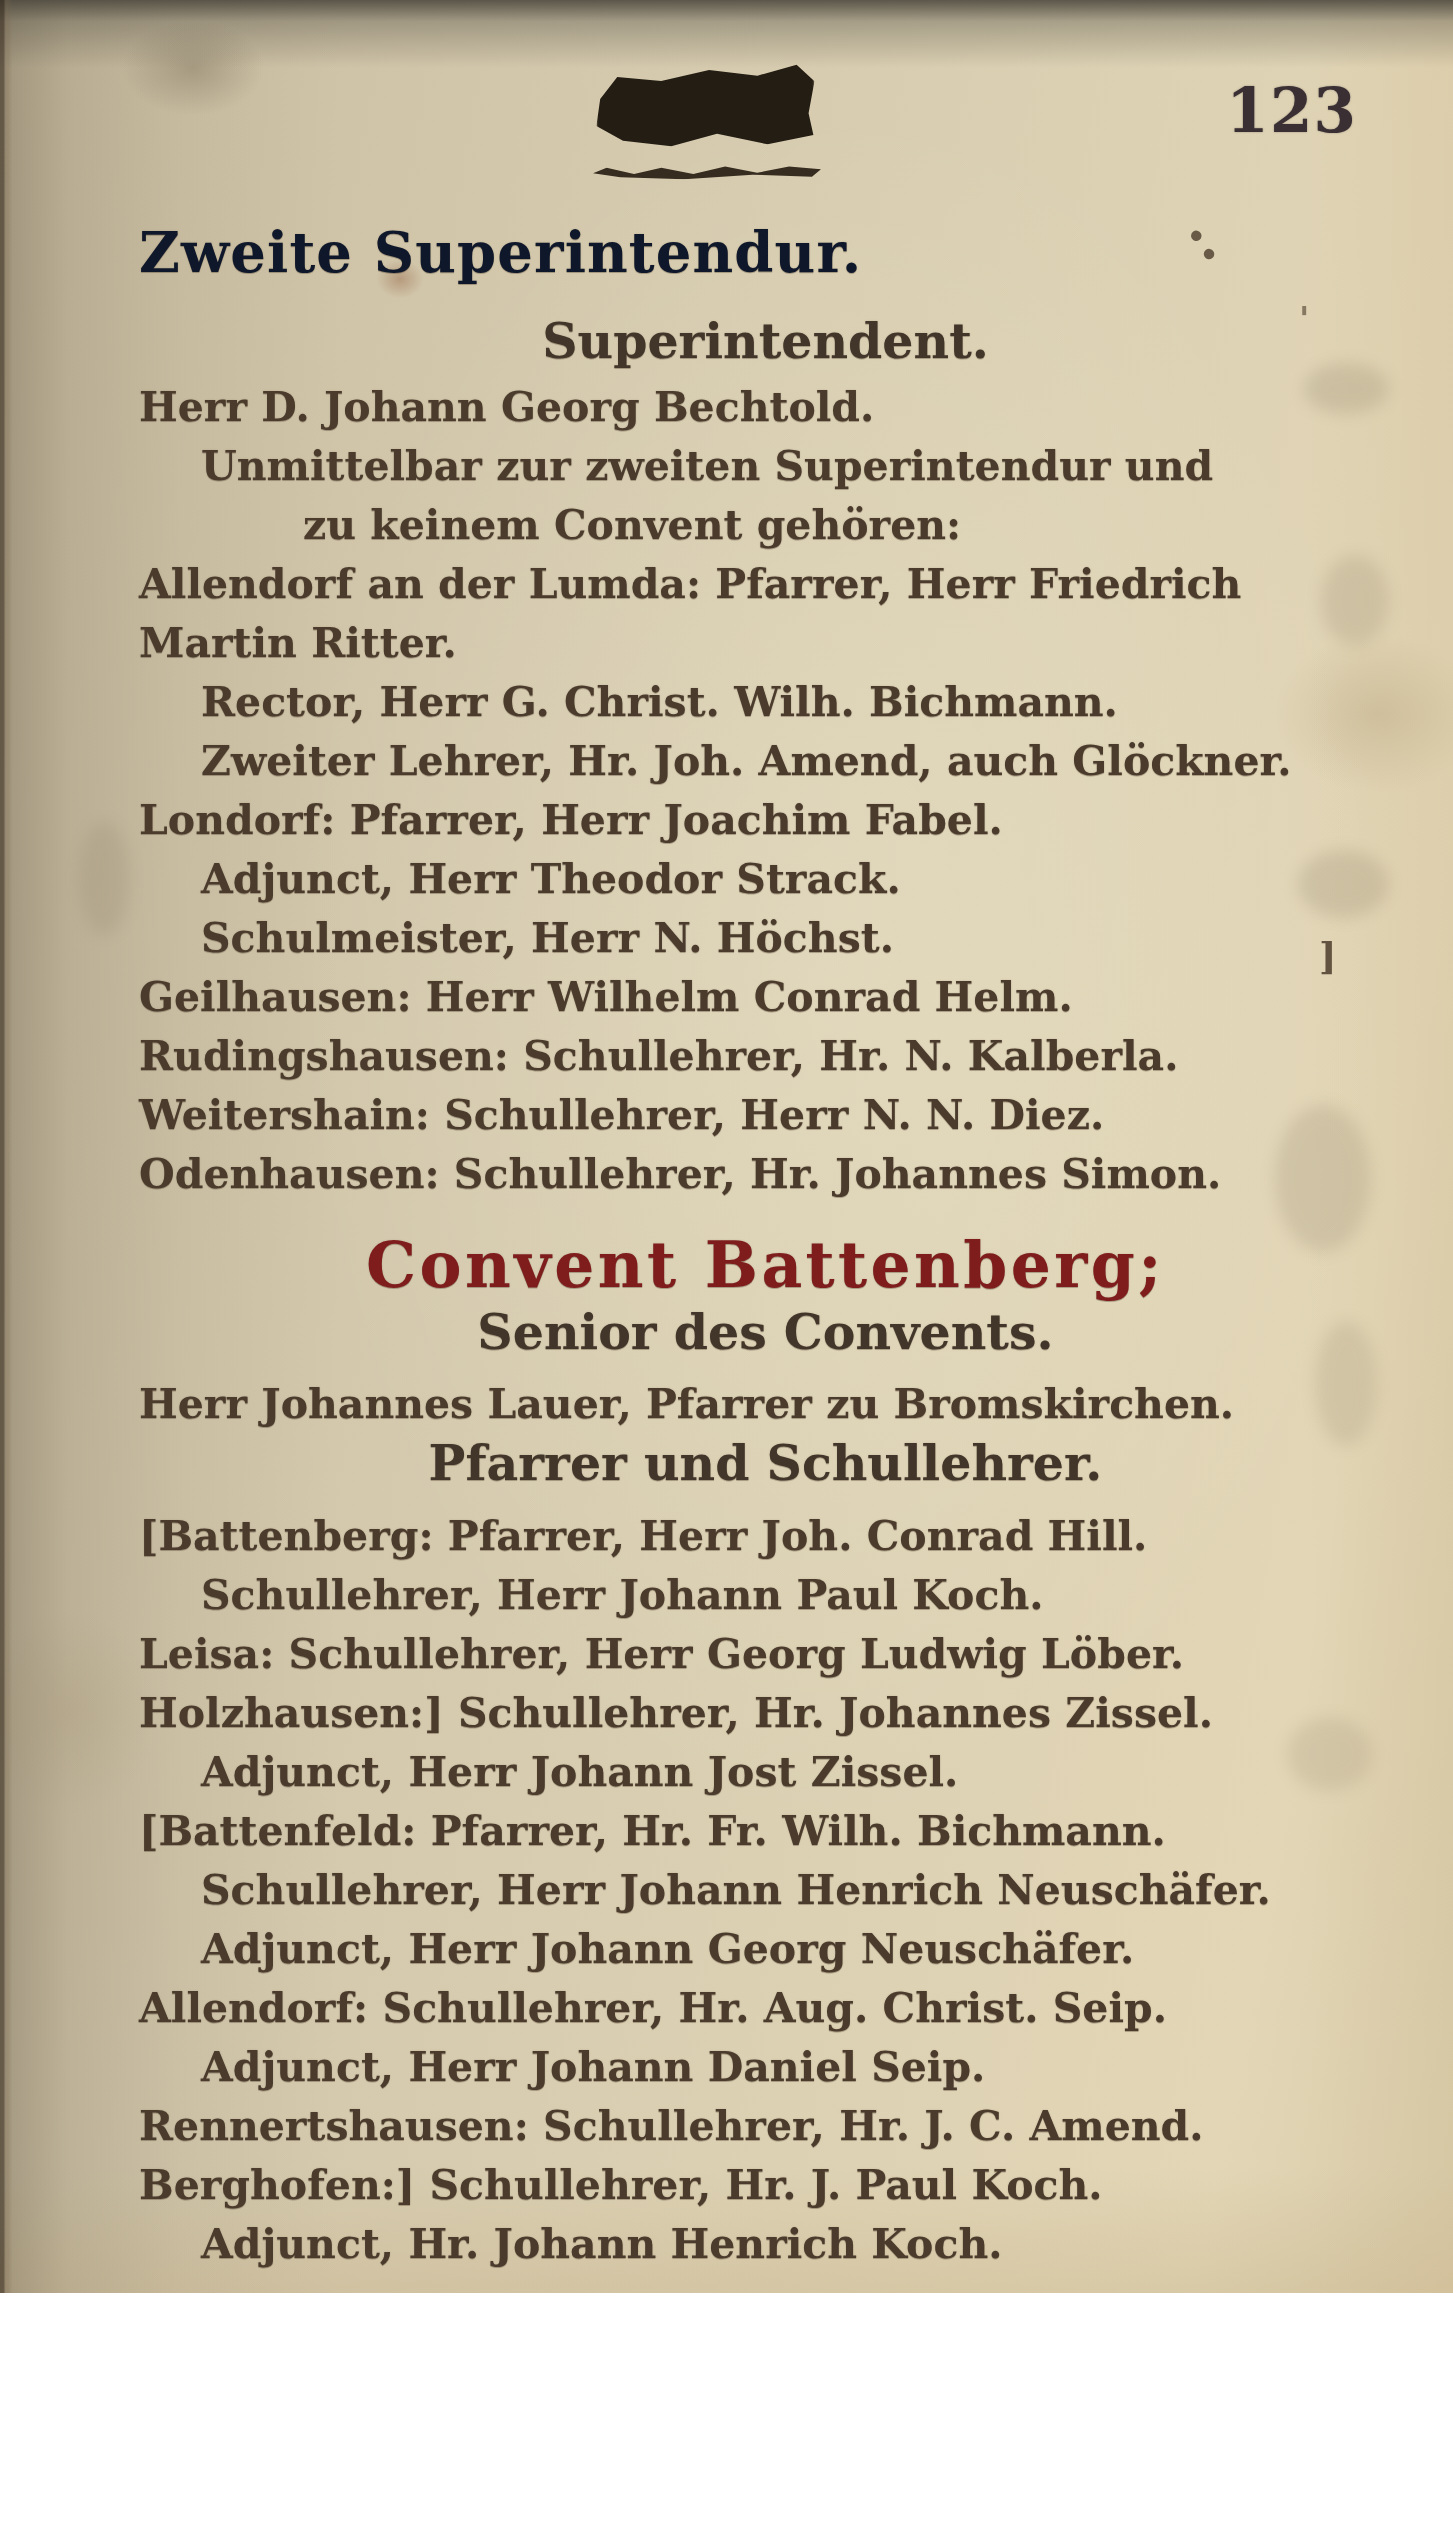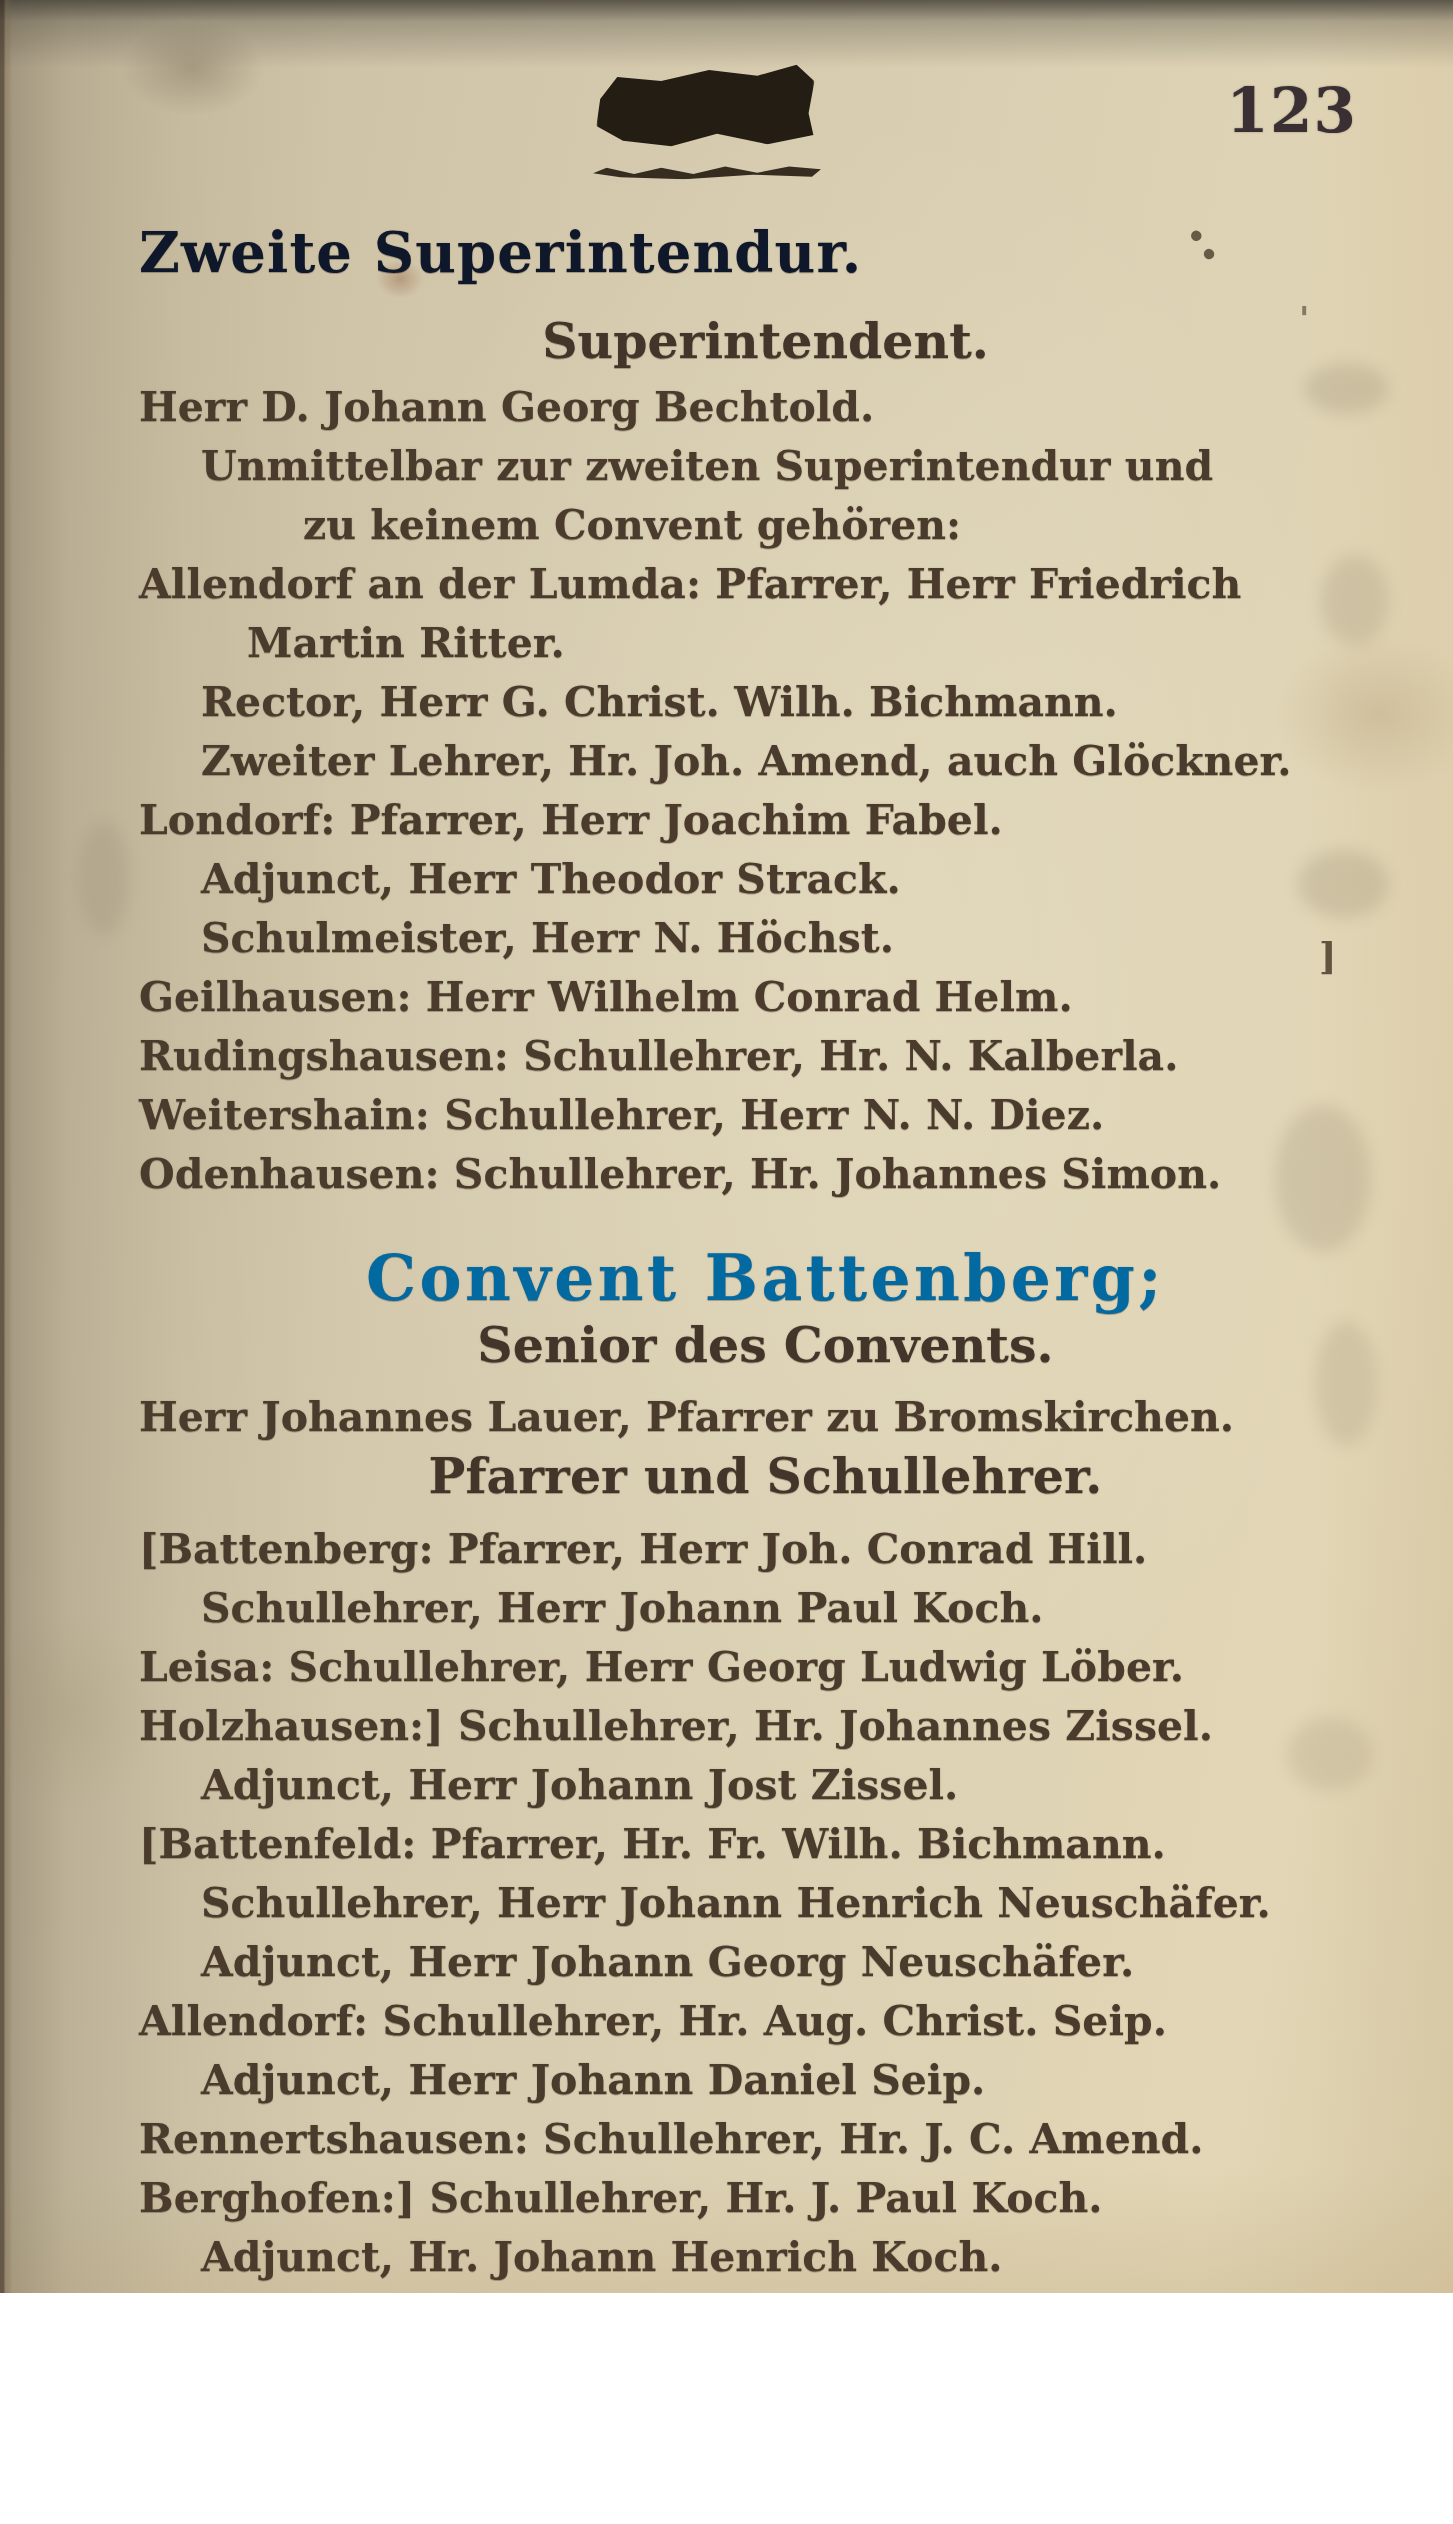--- a/index.html
+++ b/index.html
@@ -82,24 +82,24 @@
     color: var(--ink, #4a3b2c);
   }
   #text-column > div {
     font-weight: 700;
     text-shadow: 0 0.6px 0 rgba(70,54,38,.30), 0 0 1.7px rgba(70,54,38,.22);
     white-space: nowrap;
   }
   .h1 { font-size: 56px; line-height: 107px; letter-spacing: 1.1px; color: #0f172a; }
   .h2 { font-size: 49px;  line-height: 58px; text-align: center; margin-bottom: 14.7px; color: #42352a; }
   .h1 + .h2 { margin-top: 5.7px; margin-bottom: 8px; }
-  .h3 { font-size: 63px; line-height: 76px; text-align: center; margin-top: 36px; letter-spacing: 3.4px; color: #0369a1; }
+  .h3 { font-size: 63px; line-height: 76px; text-align: center; margin-top: 23px; letter-spacing: 3.4px; color: #7f1d1d; }
   .line { font-size: 41px; line-height: 59px; letter-spacing: 0px; }
   .ind1 { margin-left: 62px; }
-  .ind2 { margin-left: 108px; }
+  .ind2 { }
   .ind3 { margin-left: 164px; }
 
   
   .sig-mark {
     position: absolute; left: 715px; top: 2323px;
     font-size: 50px; font-weight: 400; color: #453728;
     text-shadow: 0 0 1.7px rgba(70,54,38,.3);
     letter-spacing: 10.2px;
   }
   .catchword {

